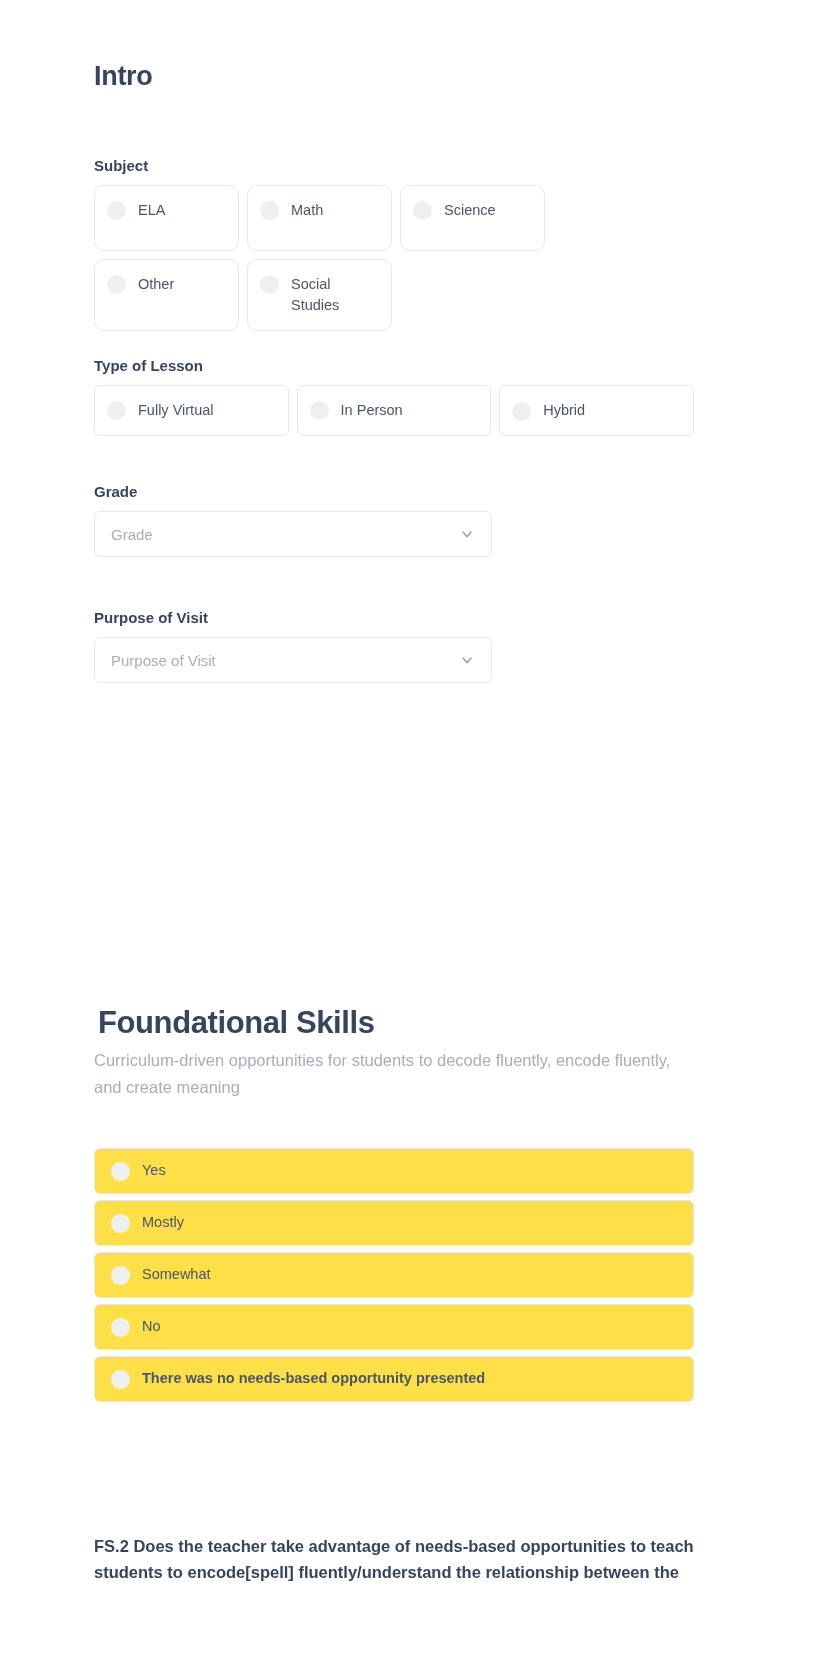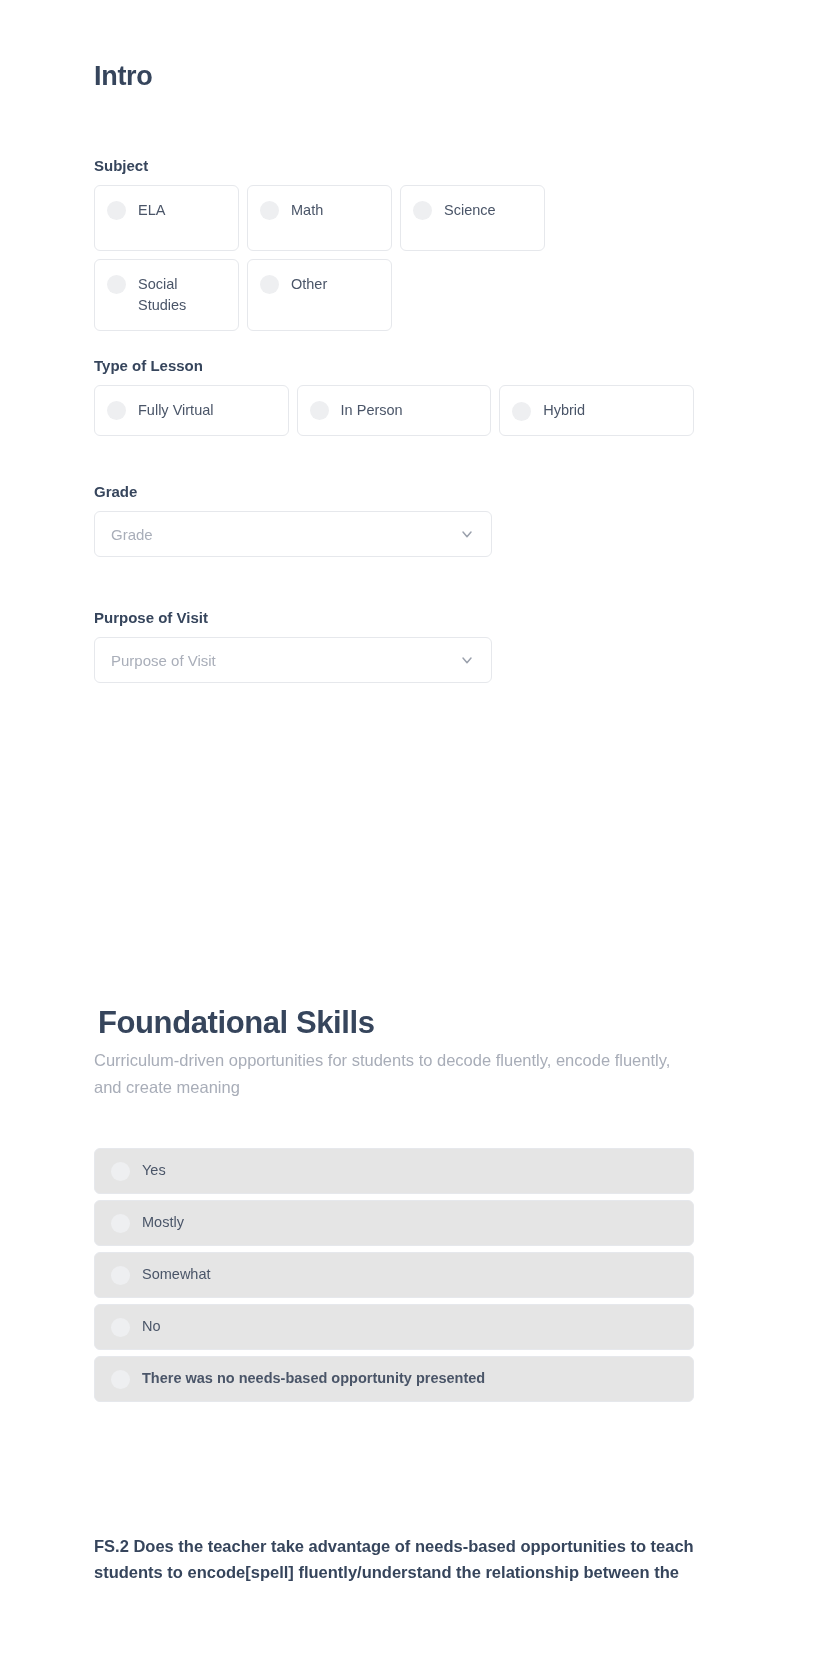--- a/index.html
+++ b/index.html
@@ -79,21 +79,21 @@
     box-sizing: border-box;
     background: #ffffff;
     border: 1px solid #e6e8ec;
     border-radius: 6px;
     display: flex;
     align-items: flex-start;
     padding: 14px 12px;
     min-height: 66px;
     cursor: pointer;
   }
-  .opt-card.w4 { width: 145px; }
+  .opt-card.w4 { width: 145px; border-radius: 10px; }
   .opt-card.w3 { width: 194.6px; }
 
   .radio {
     width: 19px;
     height: 19px;
     border-radius: 50%;
     background: #eeeff1;
     flex: 0 0 auto;
     margin-right: 12px;
     margin-top: 1px;
@@ -108,21 +108,21 @@
   
   .opt-rows {
     width: 600px;
     display: flex;
     flex-direction: column;
     gap: 6px;
   }
   .opt-row {
     box-sizing: border-box;
     width: 600px;
-    background: #e5e5e5;
+    background: #fde047;
     border: 1px solid #e6e8ec;
     border-radius: 6px;
     display: flex;
     align-items: center;
     padding: 0 16px;
     height: 46px;
     cursor: pointer;
   }
   .opt-row .radio { margin-top: 0; }
   .opt-row .opt-label {
@@ -177,25 +177,25 @@
       <div class="opt-card w4">
         <span class="radio"></span>
         <span class="opt-label">Math</span>
       </div>
       <div class="opt-card w4">
         <span class="radio"></span>
         <span class="opt-label">Science</span>
       </div>
       <div class="opt-card w4">
         <span class="radio"></span>
+        <span class="opt-label">Other</span>
+      </div>
+      <div class="opt-card w4">
+        <span class="radio"></span>
         <span class="opt-label">Social Studies</span>
-      </div>
-      <div class="opt-card w4">
-        <span class="radio"></span>
-        <span class="opt-label">Other</span>
       </div>
     </div>
   </div>
 
   <div class="section" style="top:357px;">
     <div class="field-label">Type of Lesson</div>
     <div class="opt-grid">
       <div class="opt-card w3" style="min-height:46px;align-items:center;">
         <span class="radio" style="margin-top:0;"></span>
         <span class="opt-label">Fully Virtual</span>

